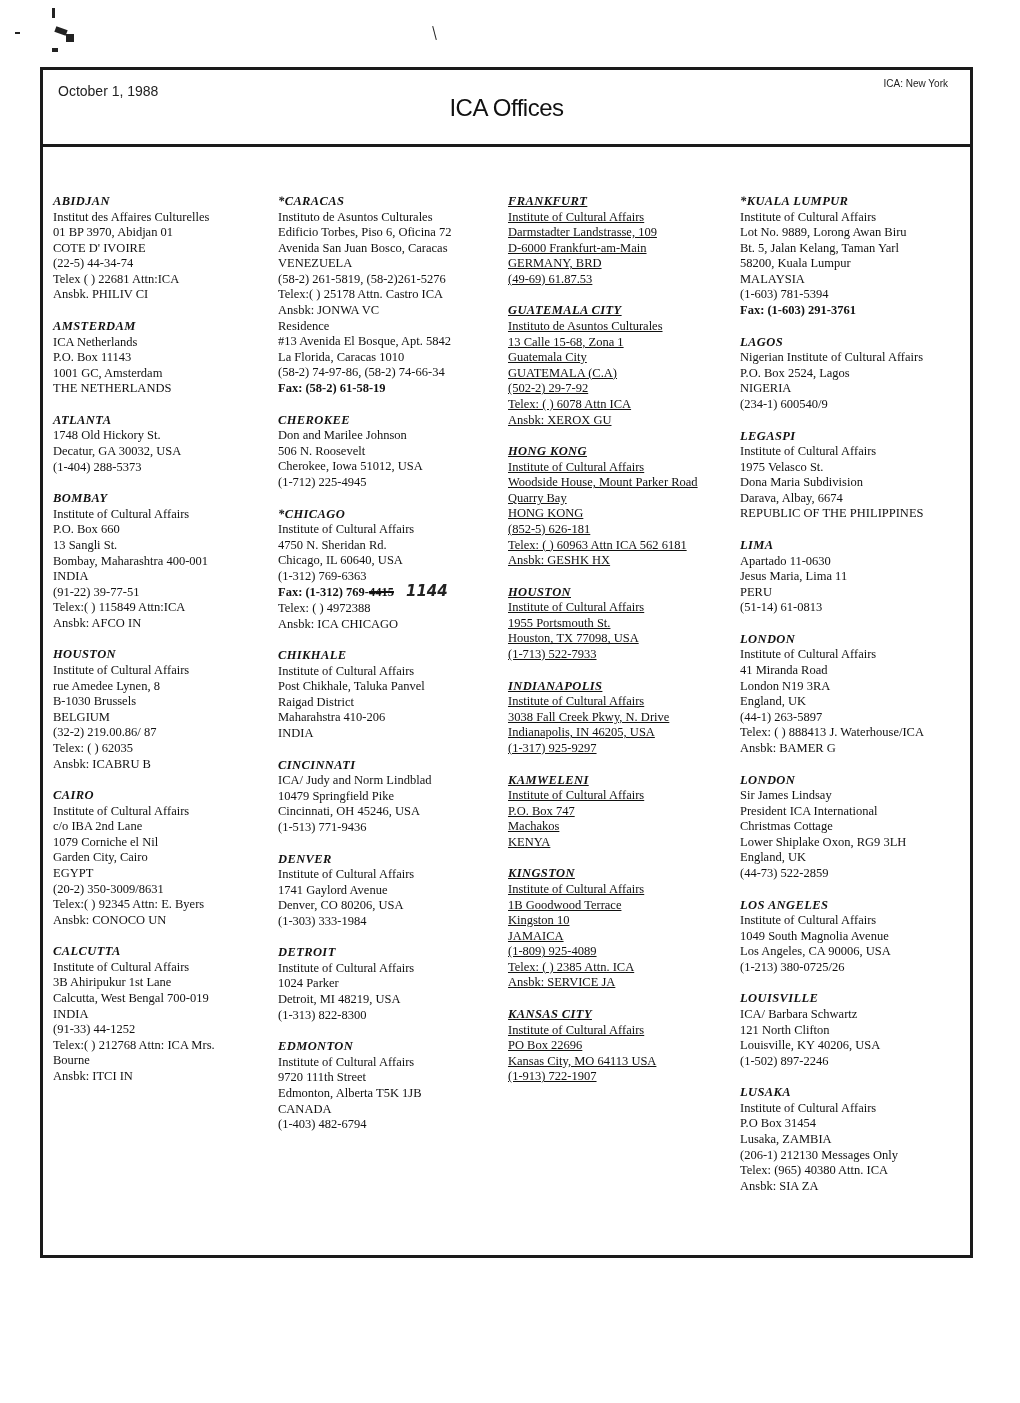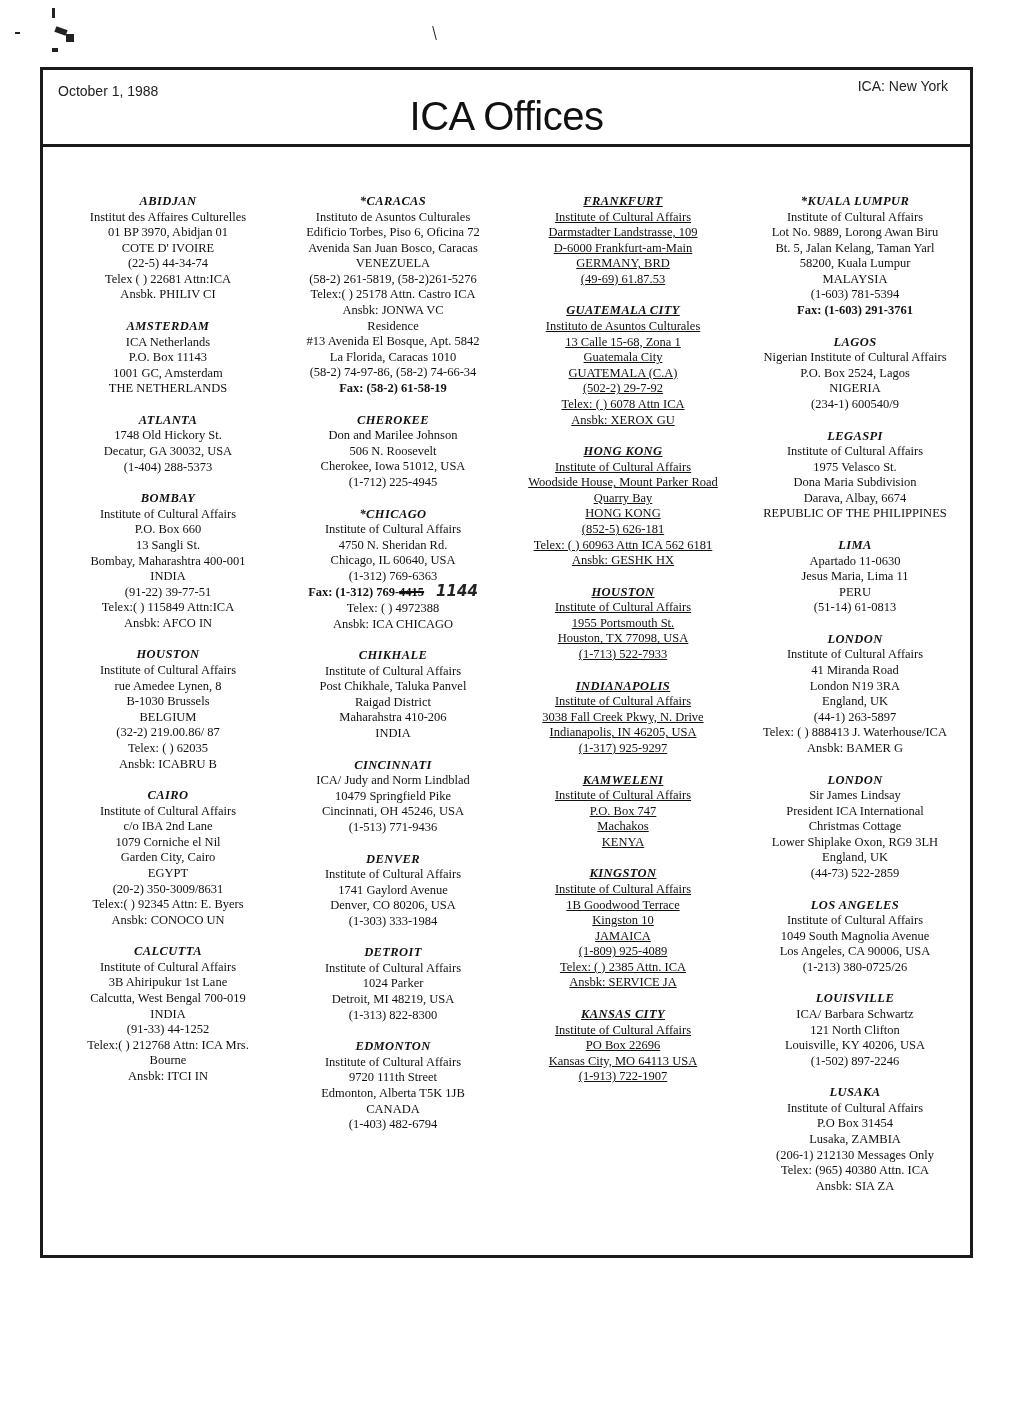--- a/index.html
+++ b/index.html
@@ -16,29 +16,29 @@
   .header {
     position: absolute; left: 0; top: 0; width: 100%; height: 77px;
     border-bottom: 3px solid #1a1a1a; box-sizing: border-box;
   }
   .date {
     position: absolute; left: 15px; top: 13px;
     font-family: "Liberation Sans", sans-serif; font-size: 14px; color: #222;
   }
   .office-ref {
     position: absolute; right: 22px; top: 8px;
-    font-family: "Liberation Sans", sans-serif; font-size: 14px; color: #222;
+    font-family: "Liberation Sans", sans-serif; font-size: 10px; color: #222;
   }
   .title {
     position: absolute; left: 0; right: 0; top: 24px; text-align: center;
-    font-family: "Liberation Sans", sans-serif; font-size: 40px; color: #111;
+    font-family: "Liberation Sans", sans-serif; font-size: 24px; color: #111;
     letter-spacing: -0.5px;
   }
   .columns { position: absolute; top: 124px; left: 0; width: 100%; }
-  .col { position: absolute; top: 0; width: 230px; text-align: center; }
+  .col { position: absolute; top: 0; width: 230px; }
   .col-1 { left: 10px; }
   .col-2 { left: 235px; }
   .col-3 { left: 465px; text-decoration: underline; }
   .col-4 { left: 697px; }
   .entry { margin-bottom: 16px; }
   .city {
     font-style: italic; font-weight: bold; font-size: 12.5px; line-height: 15.5px;
     letter-spacing: 0.4px;
   }
   .line { font-size: 12.5px; line-height: 15.6px; white-space: nowrap; }

